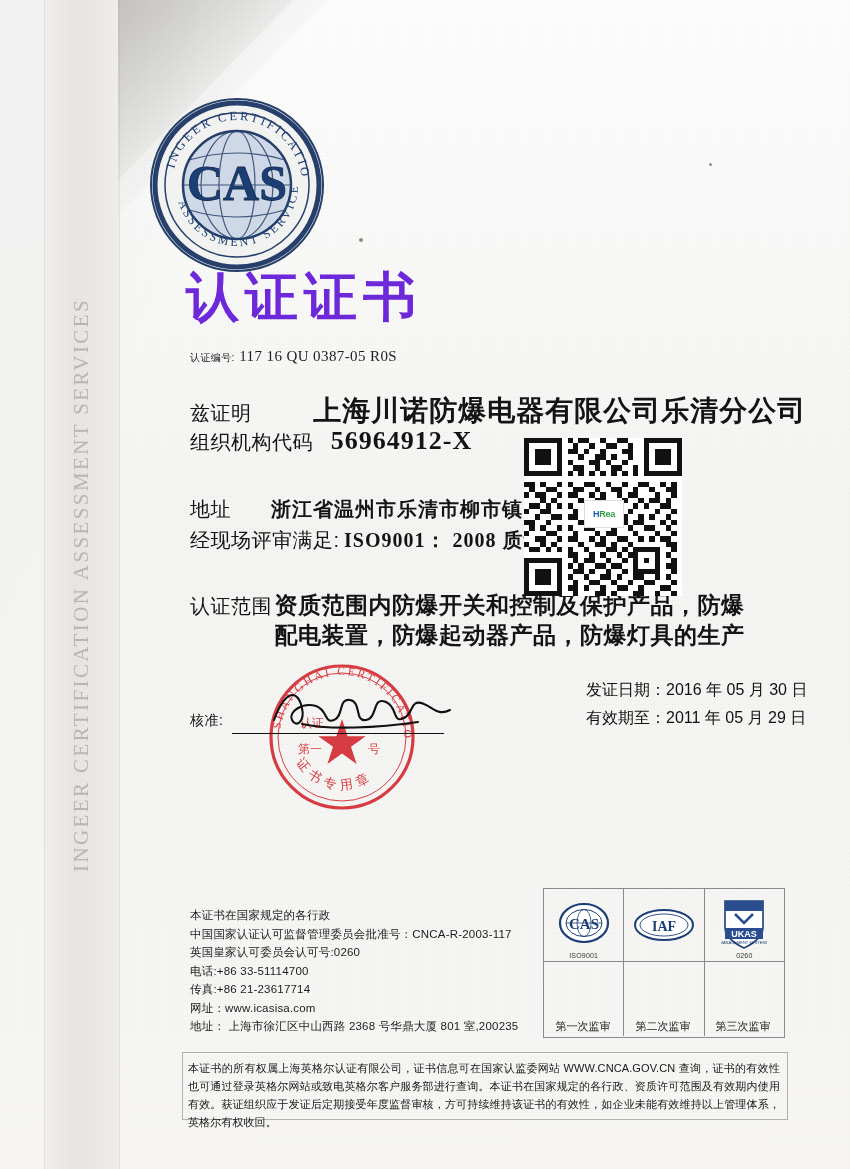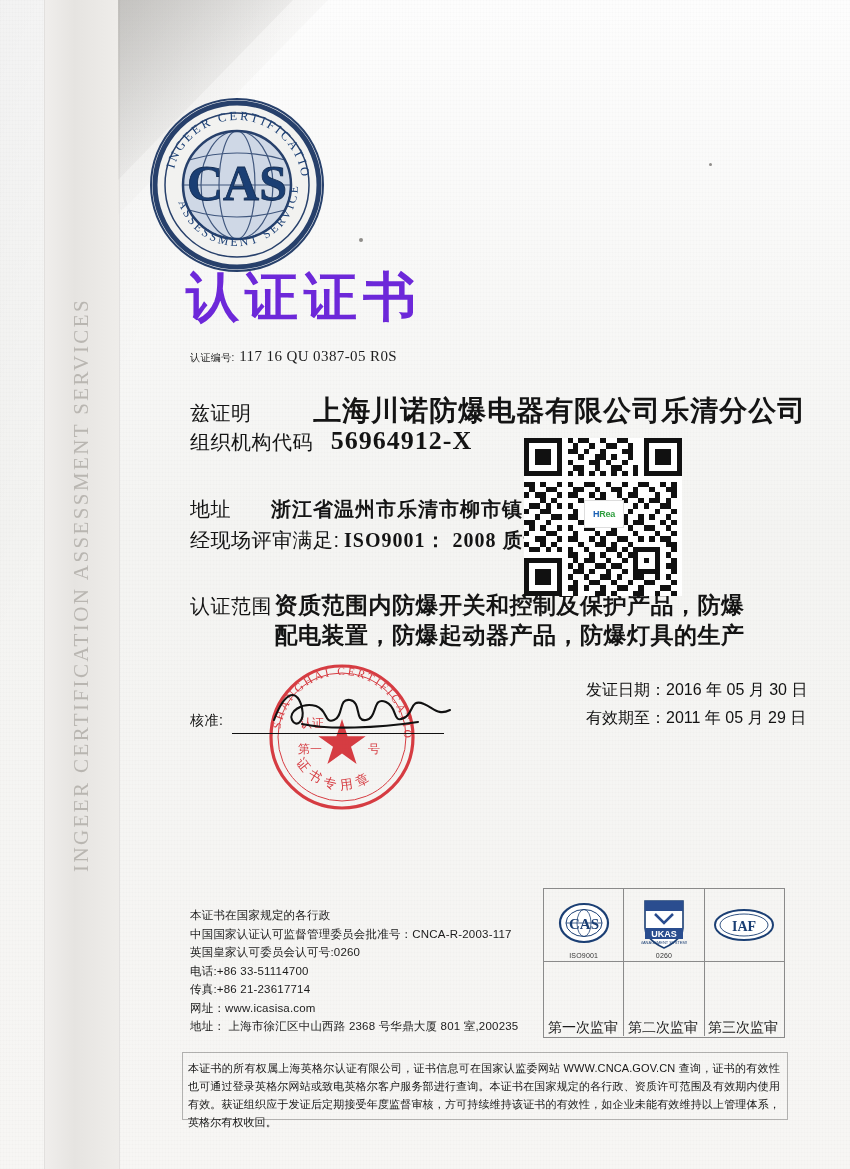--- a/index.html
+++ b/index.html
@@ -273,21 +273,21 @@
   .audit-labels {
     position: absolute;
     left: 543px;
     top: 1019px;
     width: 240px;
     display: flex;
   }
   .audit-labels div {
     flex: 1;
     text-align: center;
-    font-size: 14px;
+    font-size: 11px;
     color: #1b1b1b;
   }
 
   
   .legal {
     position: absolute;
     left: 188px;
     top: 1059px;
     width: 592px;
     font-size: 11px;
@@ -676,38 +676,38 @@
         <svg width="54" height="50" viewBox="0 0 54 50" xmlns="http://www.w3.org/2000/svg">
           <ellipse cx="27" cy="23" rx="24" ry="19" fill="#ffffff" stroke="#1b3f74" stroke-width="2.2"></ellipse>
           <ellipse cx="27" cy="23" rx="18" ry="13.5" fill="none" stroke="#1b3f74" stroke-width="1"></ellipse>
           <ellipse cx="27" cy="23" rx="7" ry="13.5" fill="none" stroke="#1b3f74" stroke-width="0.8"></ellipse>
           <line x1="9" y1="23" x2="45" y2="23" stroke="#1b3f74" stroke-width="0.8"></line>
           <text x="27" y="29" text-anchor="middle" font-family="Liberation Serif, serif" font-size="15" font-weight="bold" fill="#1b3f74">CAS</text>
         </svg>
         <div class="logo-cap">ISO9001</div>
       </div>
       <div class="logo-cell">
+        <svg width="62" height="40" viewBox="0 0 62 40" xmlns="http://www.w3.org/2000/svg">
+          <ellipse cx="31" cy="20" rx="29" ry="15" fill="#ffffff" stroke="#1b3f74" stroke-width="2"></ellipse>
+          <ellipse cx="31" cy="20" rx="24" ry="11" fill="none" stroke="#1b3f74" stroke-width="0.9"></ellipse>
+          <text x="31" y="26" text-anchor="middle" font-family="Liberation Serif, serif" font-size="14" font-weight="bold" fill="#1b3f74">IAF</text>
+        </svg>
+        <div class="logo-cap"></div>
+      </div>
+      <div class="logo-cell">
         <svg width="46" height="54" viewBox="0 0 46 54" xmlns="http://www.w3.org/2000/svg">
           <path d="M4 3 H42 V30 C42 42, 23 50, 23 50 C23 50, 4 42, 4 30 Z" fill="#ffffff" stroke="#1b3f74" stroke-width="1.6"></path>
           <path d="M4 3 H42 V13 H4 Z" fill="#2a4d8f"></path>
           <path d="M14 16 l9 9 l9 -9" fill="none" stroke="#2a4d8f" stroke-width="2.5"></path>
           <rect x="4" y="30" width="38" height="11" fill="#2a4d8f"></rect>
           <text x="23" y="39" text-anchor="middle" font-family="Liberation Sans, sans-serif" font-size="9" font-weight="bold" fill="#ffffff">UKAS</text>
           <text x="23" y="46" text-anchor="middle" font-family="Liberation Sans, sans-serif" font-size="4" fill="#1b3f74">MANAGEMENT SYSTEMS</text>
         </svg>
         <div class="logo-cap">0260</div>
       </div>
-      <div class="logo-cell">
-        <svg width="62" height="40" viewBox="0 0 62 40" xmlns="http://www.w3.org/2000/svg">
-          <ellipse cx="31" cy="20" rx="29" ry="15" fill="#ffffff" stroke="#1b3f74" stroke-width="2"></ellipse>
-          <ellipse cx="31" cy="20" rx="24" ry="11" fill="none" stroke="#1b3f74" stroke-width="0.9"></ellipse>
-          <text x="31" y="26" text-anchor="middle" font-family="Liberation Serif, serif" font-size="14" font-weight="bold" fill="#1b3f74">IAF</text>
-        </svg>
-        <div class="logo-cap"></div>
-      </div>
     </div>
     <div class="bot-row">
       <div class="bot-cell"></div>
       <div class="bot-cell"></div>
       <div class="bot-cell"></div>
     </div>
   </div>
 
   <div class="audit-labels">
     <div>第一次监审</div>

